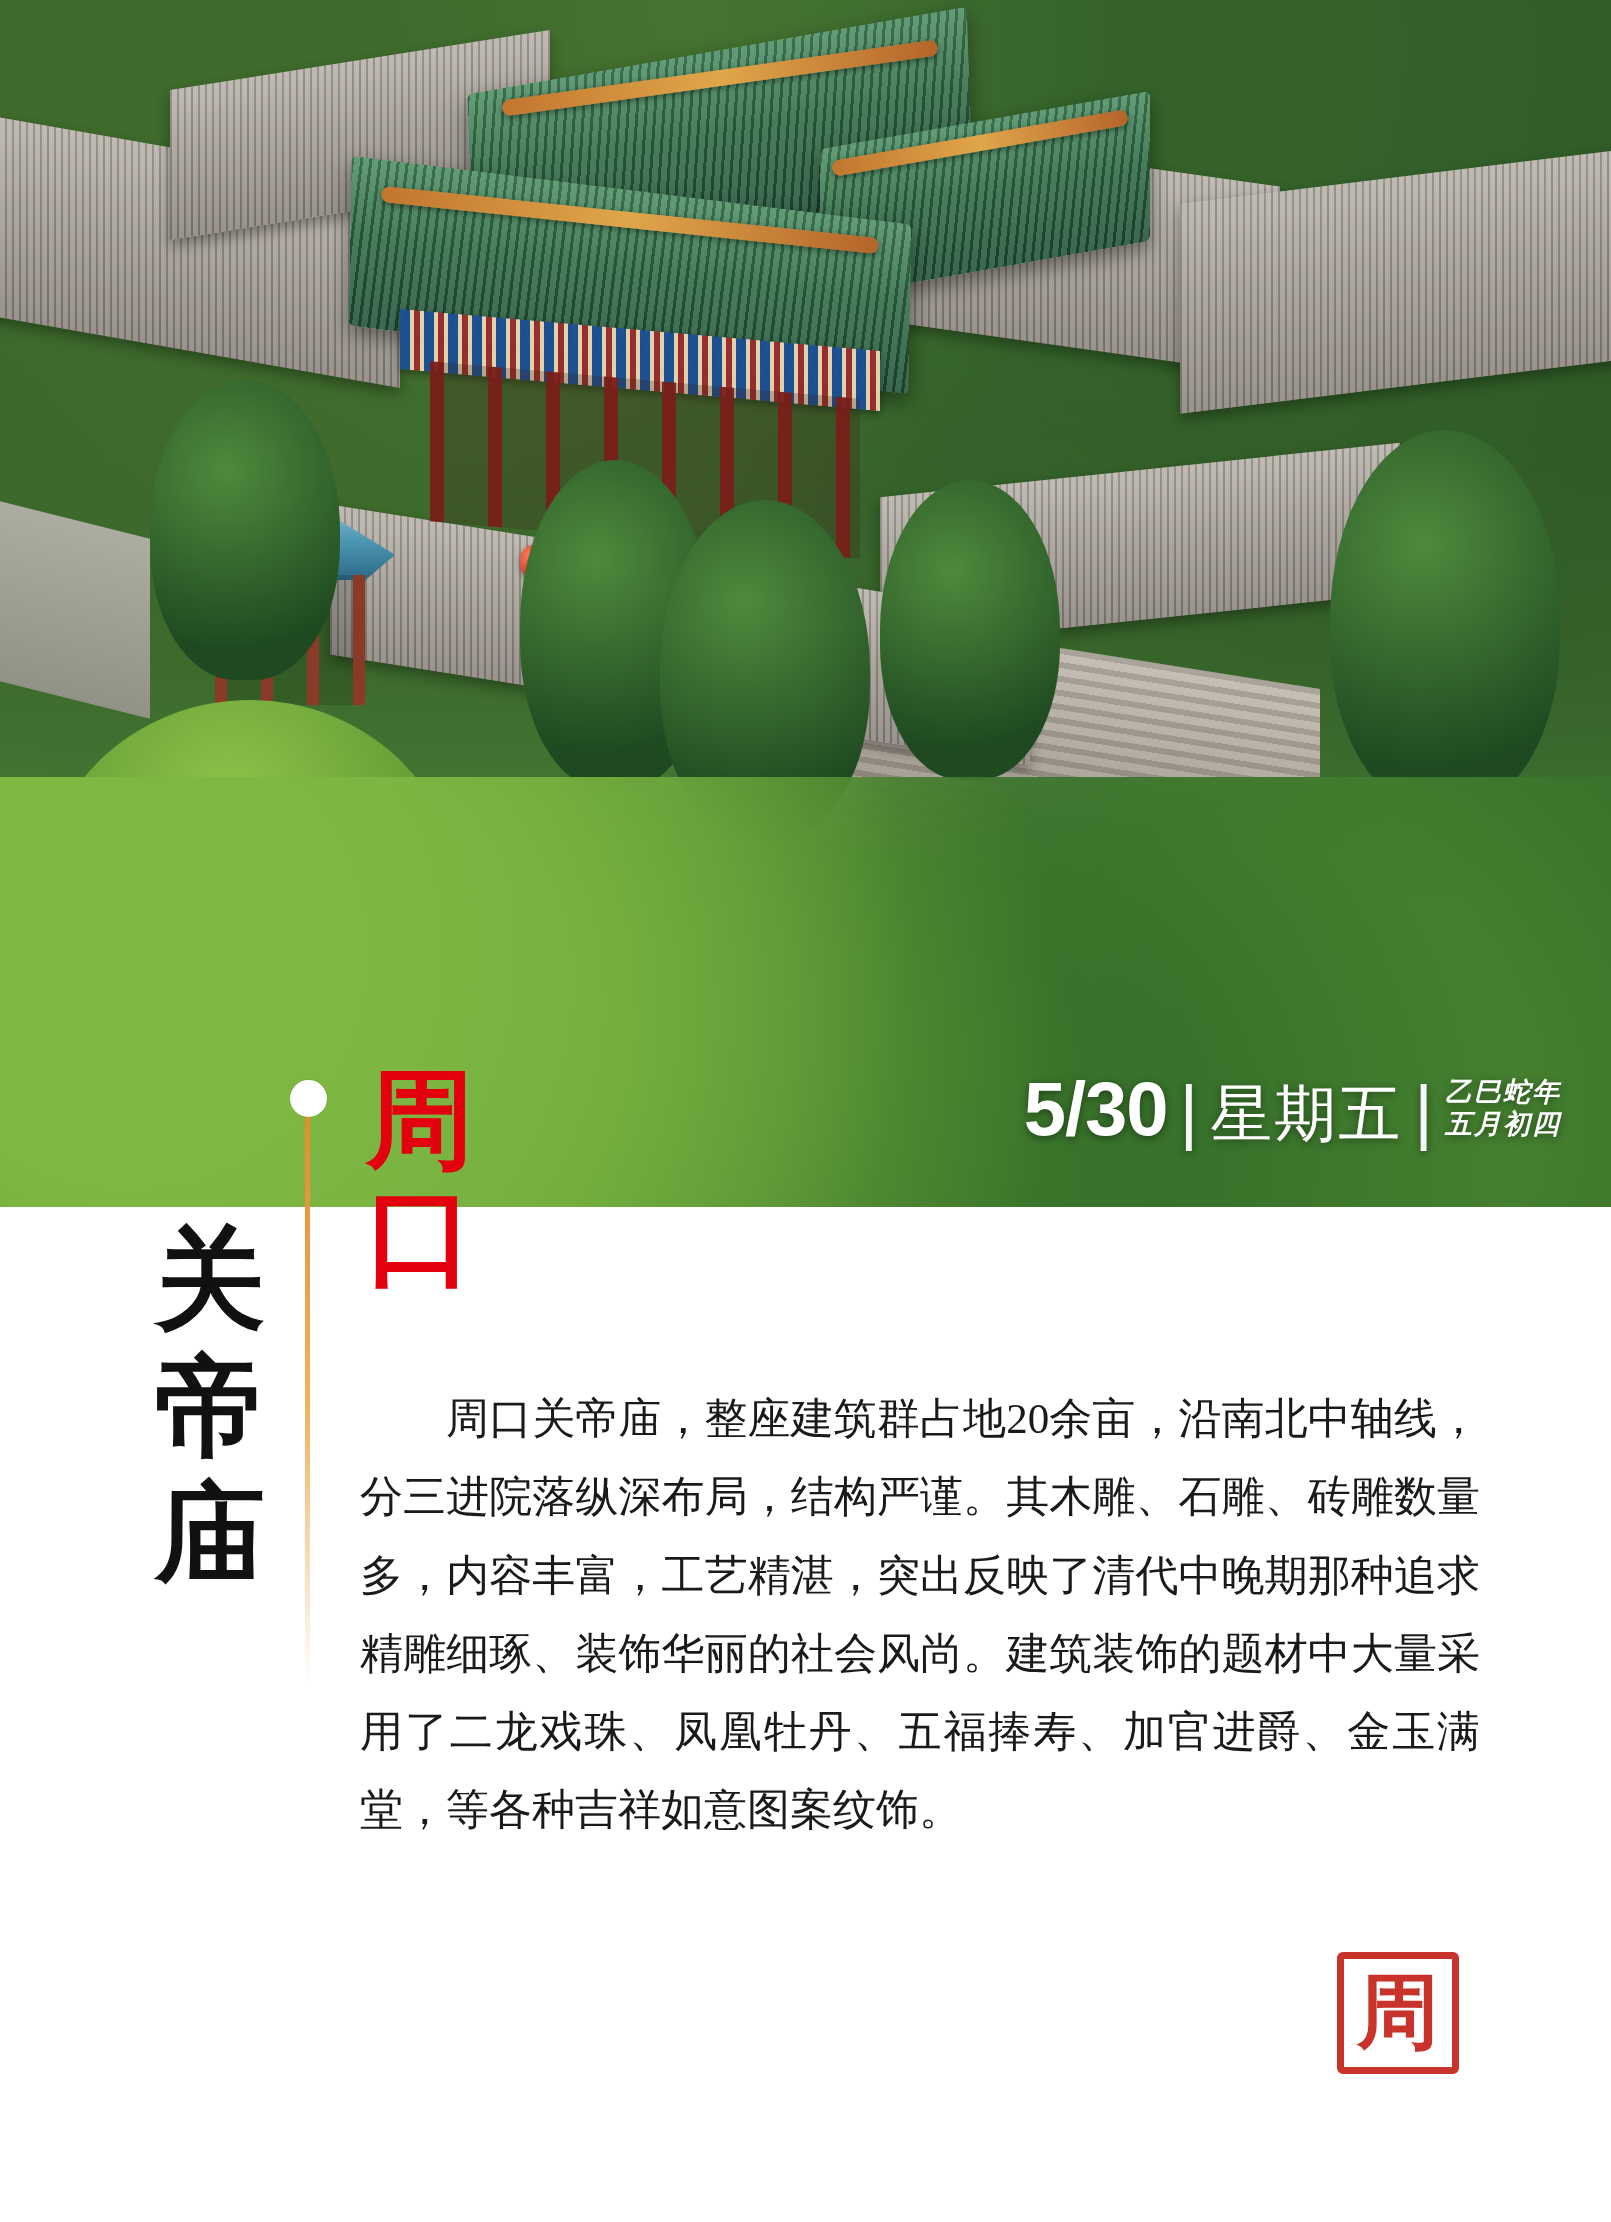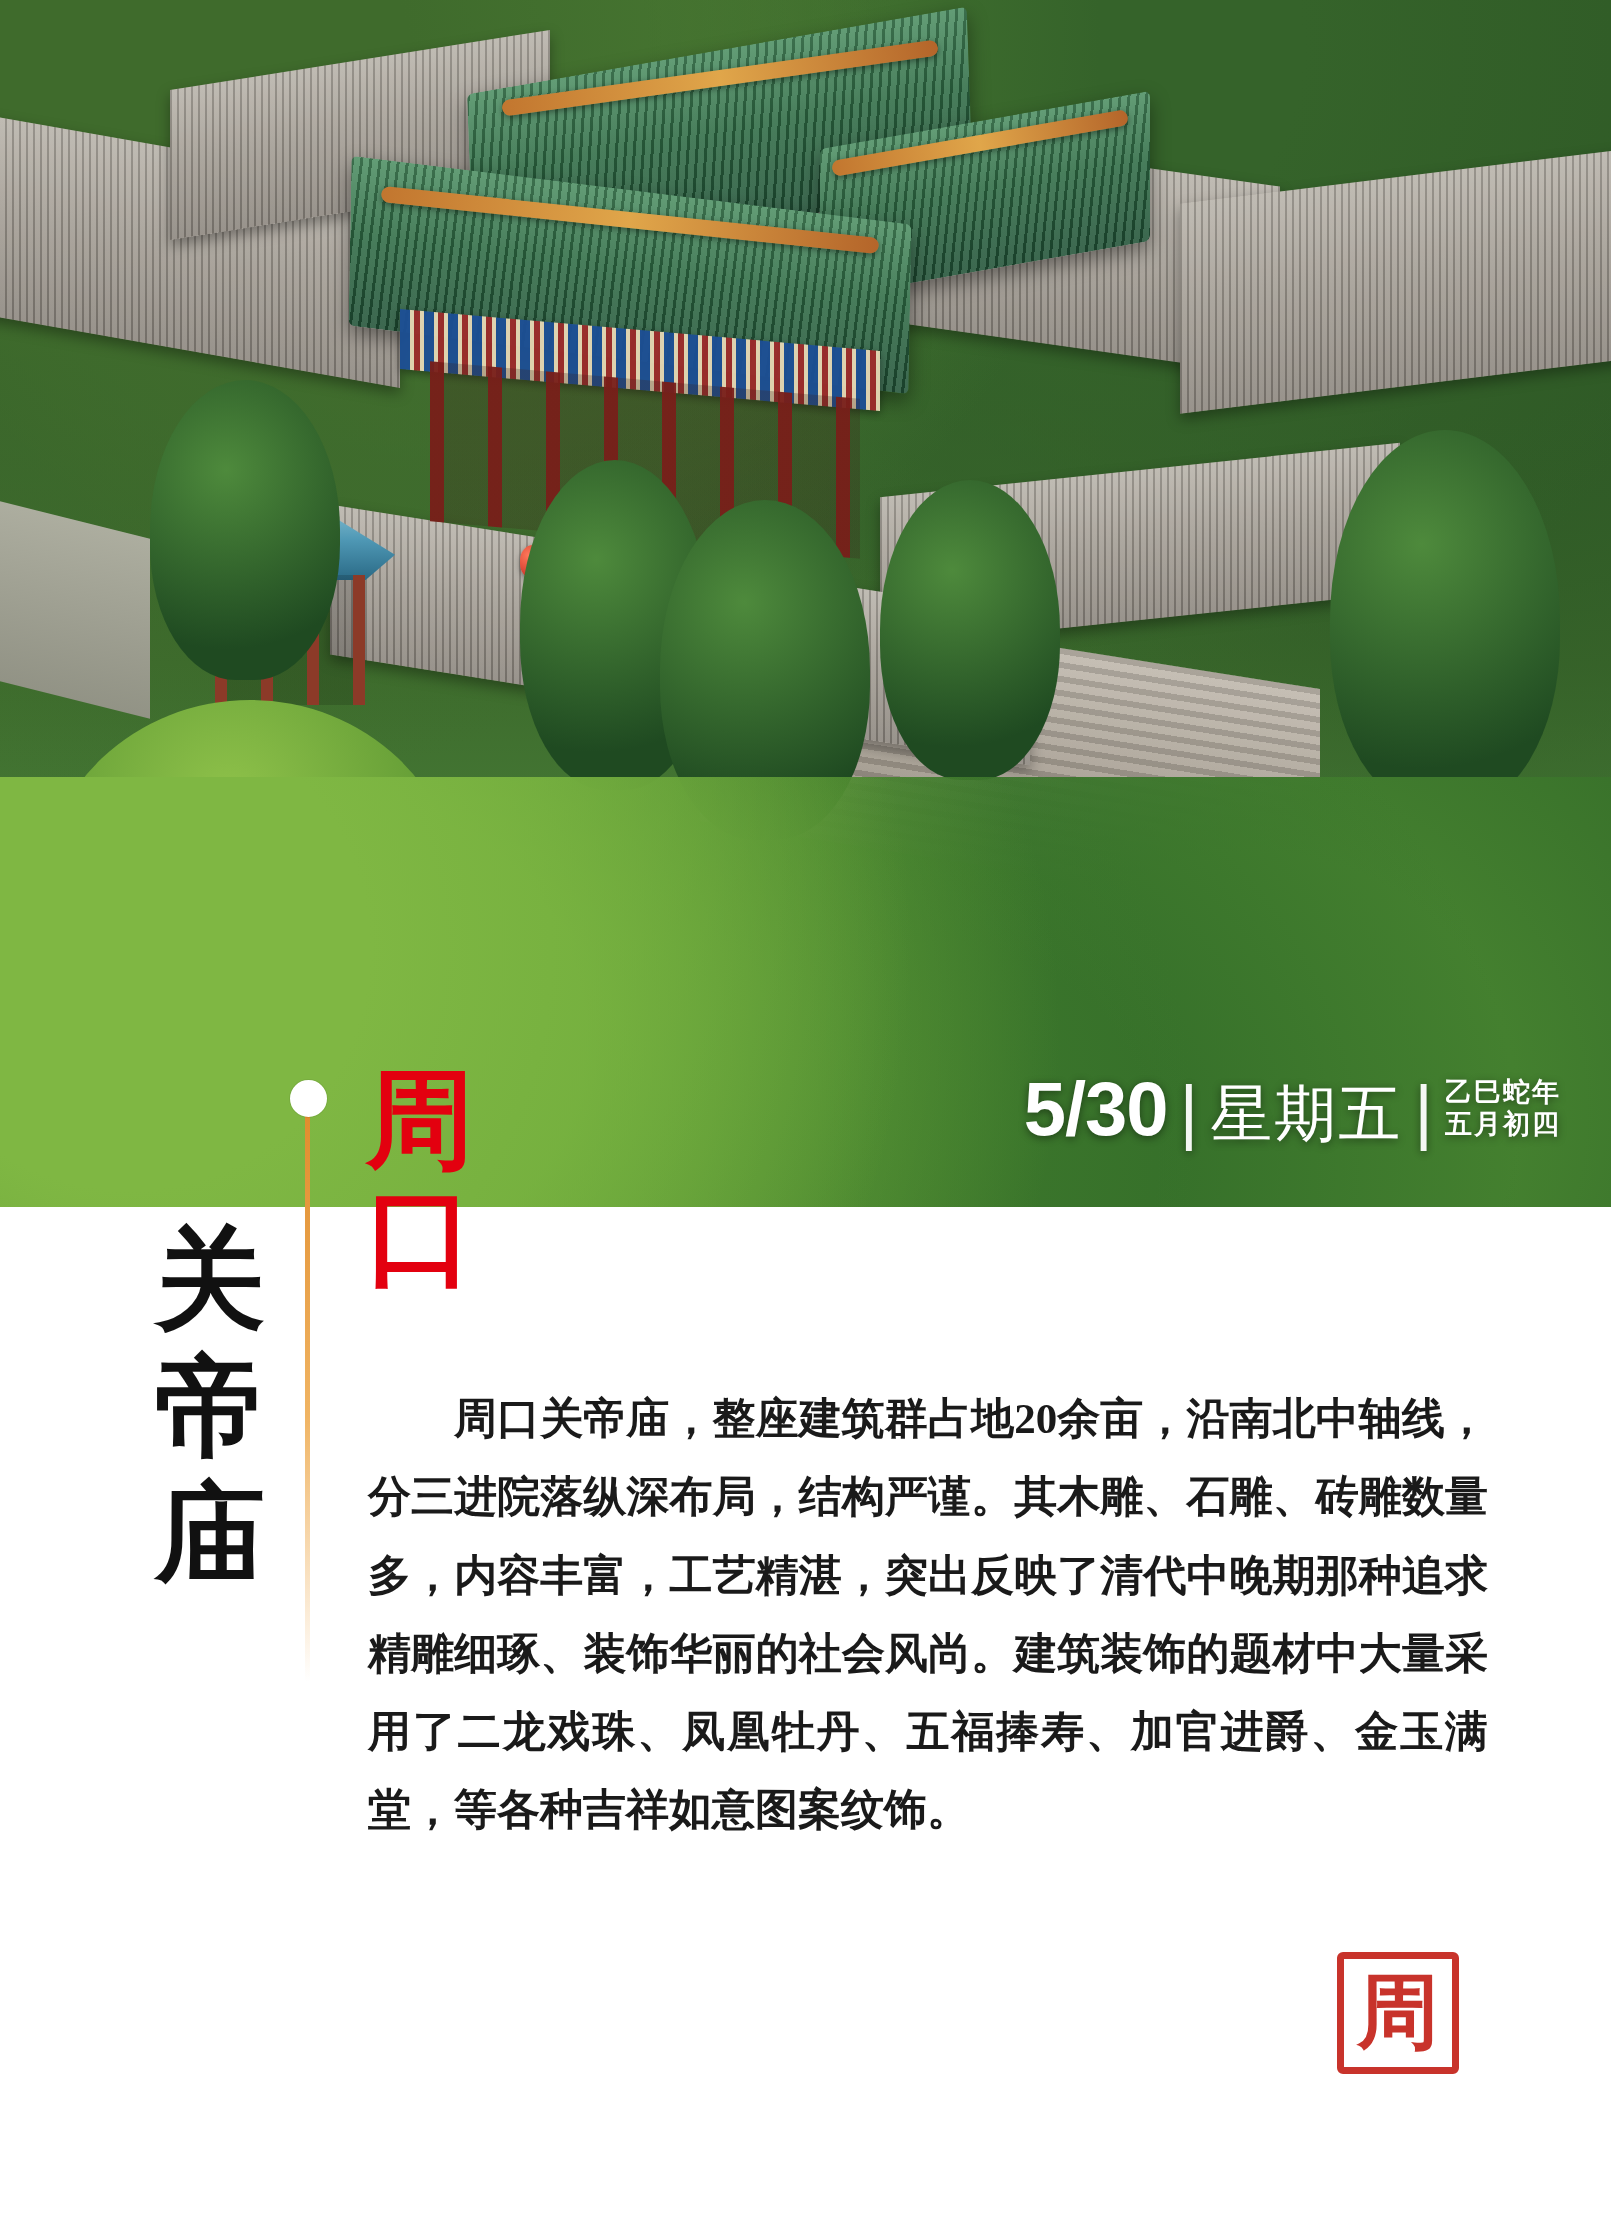--- a/index.html
+++ b/index.html
@@ -213,20 +213,21 @@
   }
   .date-lunar {
     display: flex;
     flex-direction: column;
     justify-content: flex-end;
     line-height: 1.18;
     font-size: 27px;
     font-weight: 700;
     letter-spacing: 2px;
     padding-bottom: 4px;
+    font-style: italic;
   }
 
   
   .title-red {
     position: absolute;
     left: 366px;
     top: 1062px;
     font-size: 108px;
     font-weight: 700;
     color: #e3000f;
@@ -269,31 +270,30 @@
     line-height: 1.16;
     text-align: center;
     letter-spacing: 0;
     z-index: 5;
   }
   .title-black span { display: block; }
 
   
   .body-text {
     position: absolute;
-    left: 368px;
+    left: 360px;
     top: 1380px;
     width: 1120px;
     font-size: 43px;
     line-height: 1.82;
     color: #1a1a1a;
     text-align: justify;
     text-justify: inter-character;
     text-indent: 86px;
     font-family: "Liberation Serif", serif;
-    font-weight: bold;
   }
 
   
   .seal {
     position: absolute;
     right: 152px;
     bottom: 148px;
     width: 122px;
     height: 122px;
     border: 7px solid #c8332b;

